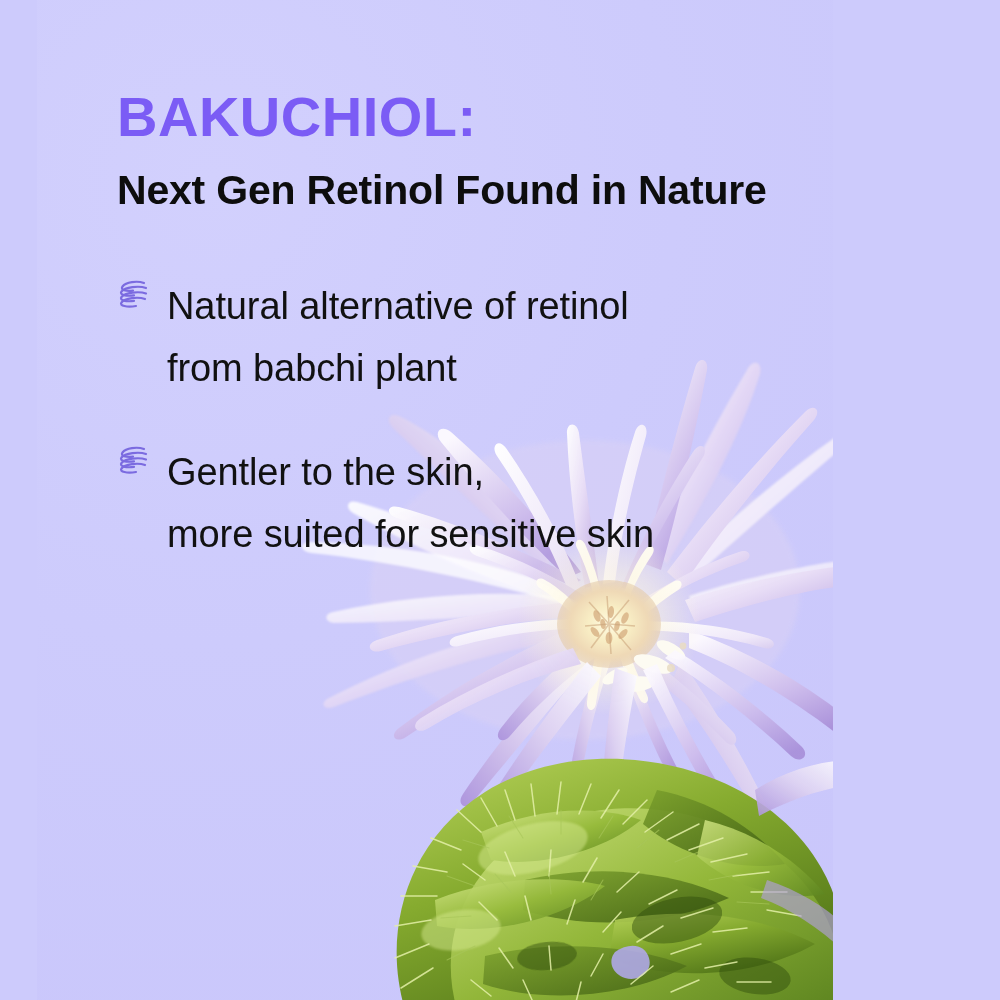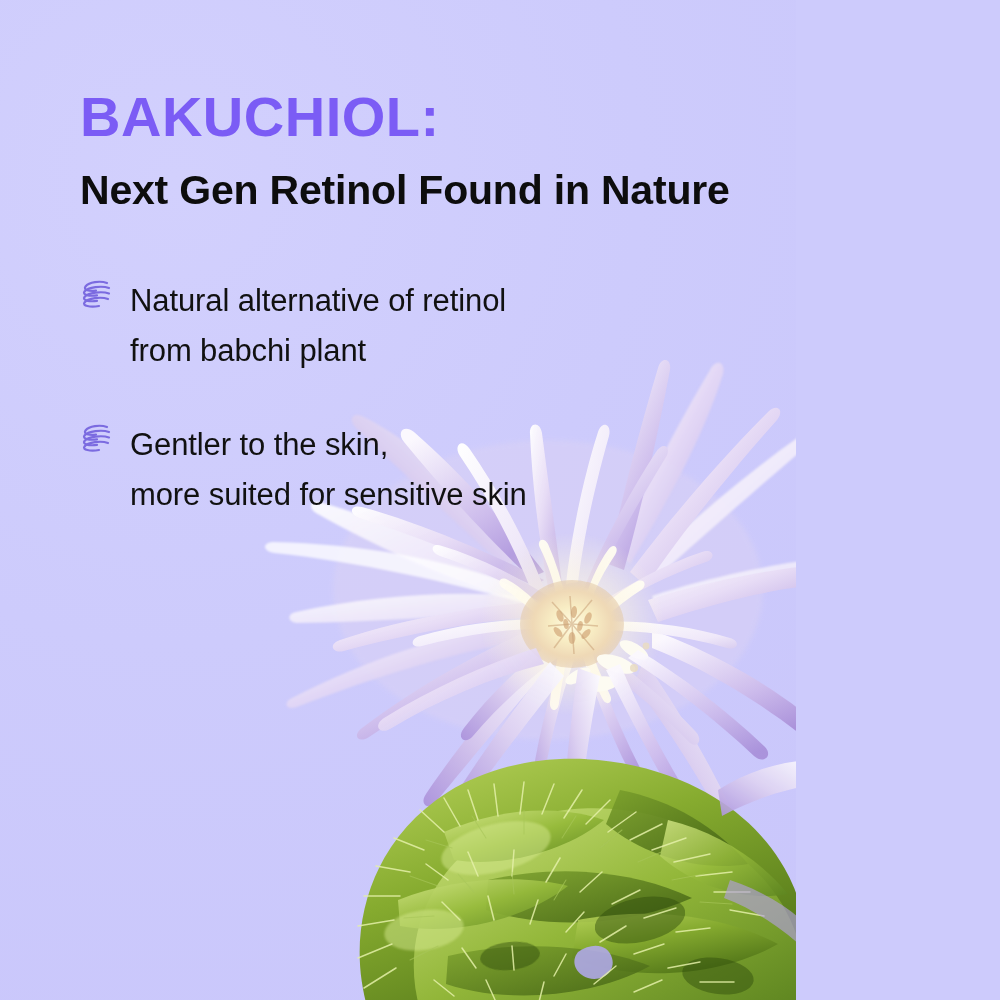--- a/index.html
+++ b/index.html
@@ -13,20 +13,21 @@
     font-family: "Liberation Sans", sans-serif;
     background: #cdcbfc;
   }
 
   #poster {
     position: relative;
     width: 796px;
     height: 1000px;
     overflow: hidden;
     background: radial-gradient(circle at 22% 18%, #d2d0fd 0%, #cdcbfc 45%, #c9c6fb 100%);
+    margin-left: 37px;
   }
 
   
   .text-block {
     position: absolute;
     left: 80px;
     top: 88px;
     width: 770px;
     z-index: 40;
   }
@@ -65,21 +66,21 @@
   }
 
   .coil-icon {
     flex: 0 0 auto;
     width: 34px;
     height: 32px;
     margin-top: 3px;
   }
 
   .bullet-text {
-    font-size: 31px;
+    font-size: 38px;
     line-height: 1.62;
     color: #111111;
     font-weight: 400;
     letter-spacing: -0.1px;
     white-space: pre-line;
   }
 
   
   #flower {
     position: absolute;

